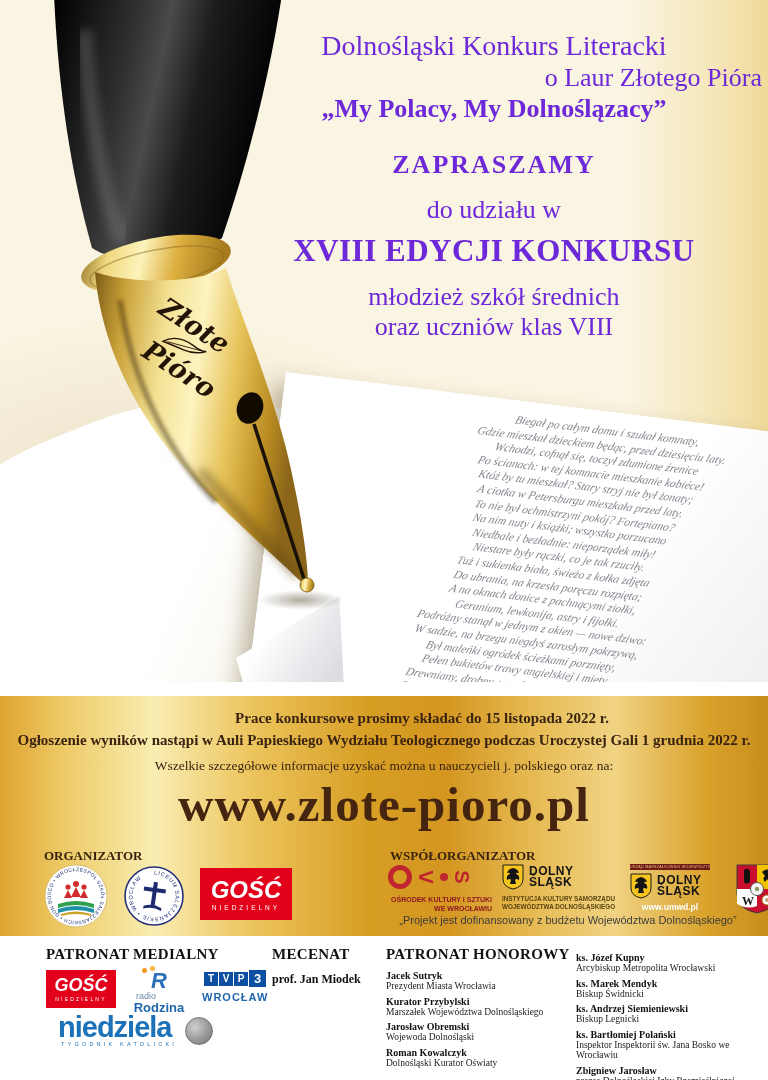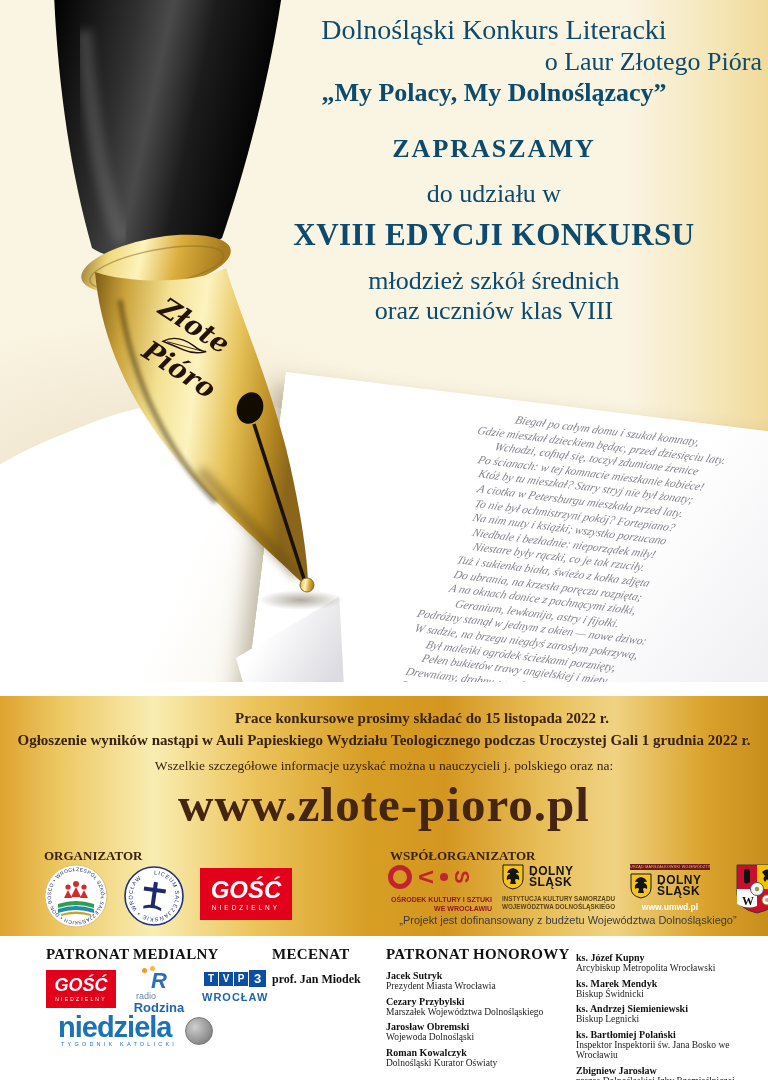--- a/index.html
+++ b/index.html
@@ -30,22 +30,22 @@
   .nib-shadow{position:absolute;left:258px;top:590px;width:86px;height:20px;z-index:4;
     background:radial-gradient(ellipse at center,rgba(80,70,45,.45),rgba(80,70,45,0) 70%);}
   .pen{position:absolute;left:0;top:0;width:360px;height:640px;z-index:6;}
   .nib-script{position:absolute;left:150px;top:284px;z-index:7;width:120px;
     transform:rotate(33deg);transform-origin:0 0;text-align:center;
     font-family:"DejaVu Serif",serif;font-style:italic;font-weight:bold;
     color:#231306;line-height:.85;}
   .nib-script .s1{font-size:27px;}
   .nib-script .s2{font-size:27px;margin-left:22px;}
   .nib-script svg{margin:2px 0 0 6px;}
-  .title-block{position:absolute;left:226px;top:14px;width:536px;z-index:5;
-    text-align:center;color:#0c4a6e;}
+  .title-block{position:absolute;left:226px;top:30px;width:536px;z-index:5;
+    text-align:center;color:#6d28d9;}
   .t-line1{font-size:28px;line-height:32px;}
   .t-line2{font-size:26px;line-height:31px;text-align:right;}
   .t-line3{font-size:26px;line-height:31px;font-weight:bold;}
   .t-invite{font-size:26px;line-height:34px;font-weight:bold;letter-spacing:2px;margin-top:24px;}
   .t-sub{font-size:26px;line-height:30px;margin-top:13px;}
   .t-edition{font-size:31px;line-height:36px;font-weight:bold;margin-top:8px;letter-spacing:.5px;}
   .t-aud1{font-size:26px;line-height:30px;margin-top:13px;}
   .t-aud2{font-size:26px;line-height:30px;}
   .white-strip{position:absolute;left:0;top:682px;width:768px;height:14px;background:#ffffff;z-index:8;}
   
@@ -392,21 +392,21 @@
     </div>
 
     <div class="mecenat-name">prof. Jan Miodek</div>
 
     <div class="honor-col col1">
         <div class="entry">
           <div class="entry-name">Jacek Sutryk</div>
           <div class="entry-title">Prezydent Miasta Wrocławia</div>
         </div>
         <div class="entry">
-          <div class="entry-name">Cezary Przybylski</div>
+          <div class="entry-name">Kurator Przybylski</div>
           <div class="entry-title">Marszałek Województwa Dolnośląskiego</div>
         </div>
         <div class="entry">
           <div class="entry-name">Jarosław Obremski</div>
           <div class="entry-title">Wojewoda Dolnośląski</div>
         </div>
         <div class="entry">
           <div class="entry-name">Roman Kowalczyk</div>
           <div class="entry-title">Dolnośląski Kurator Oświaty</div>
         </div>

